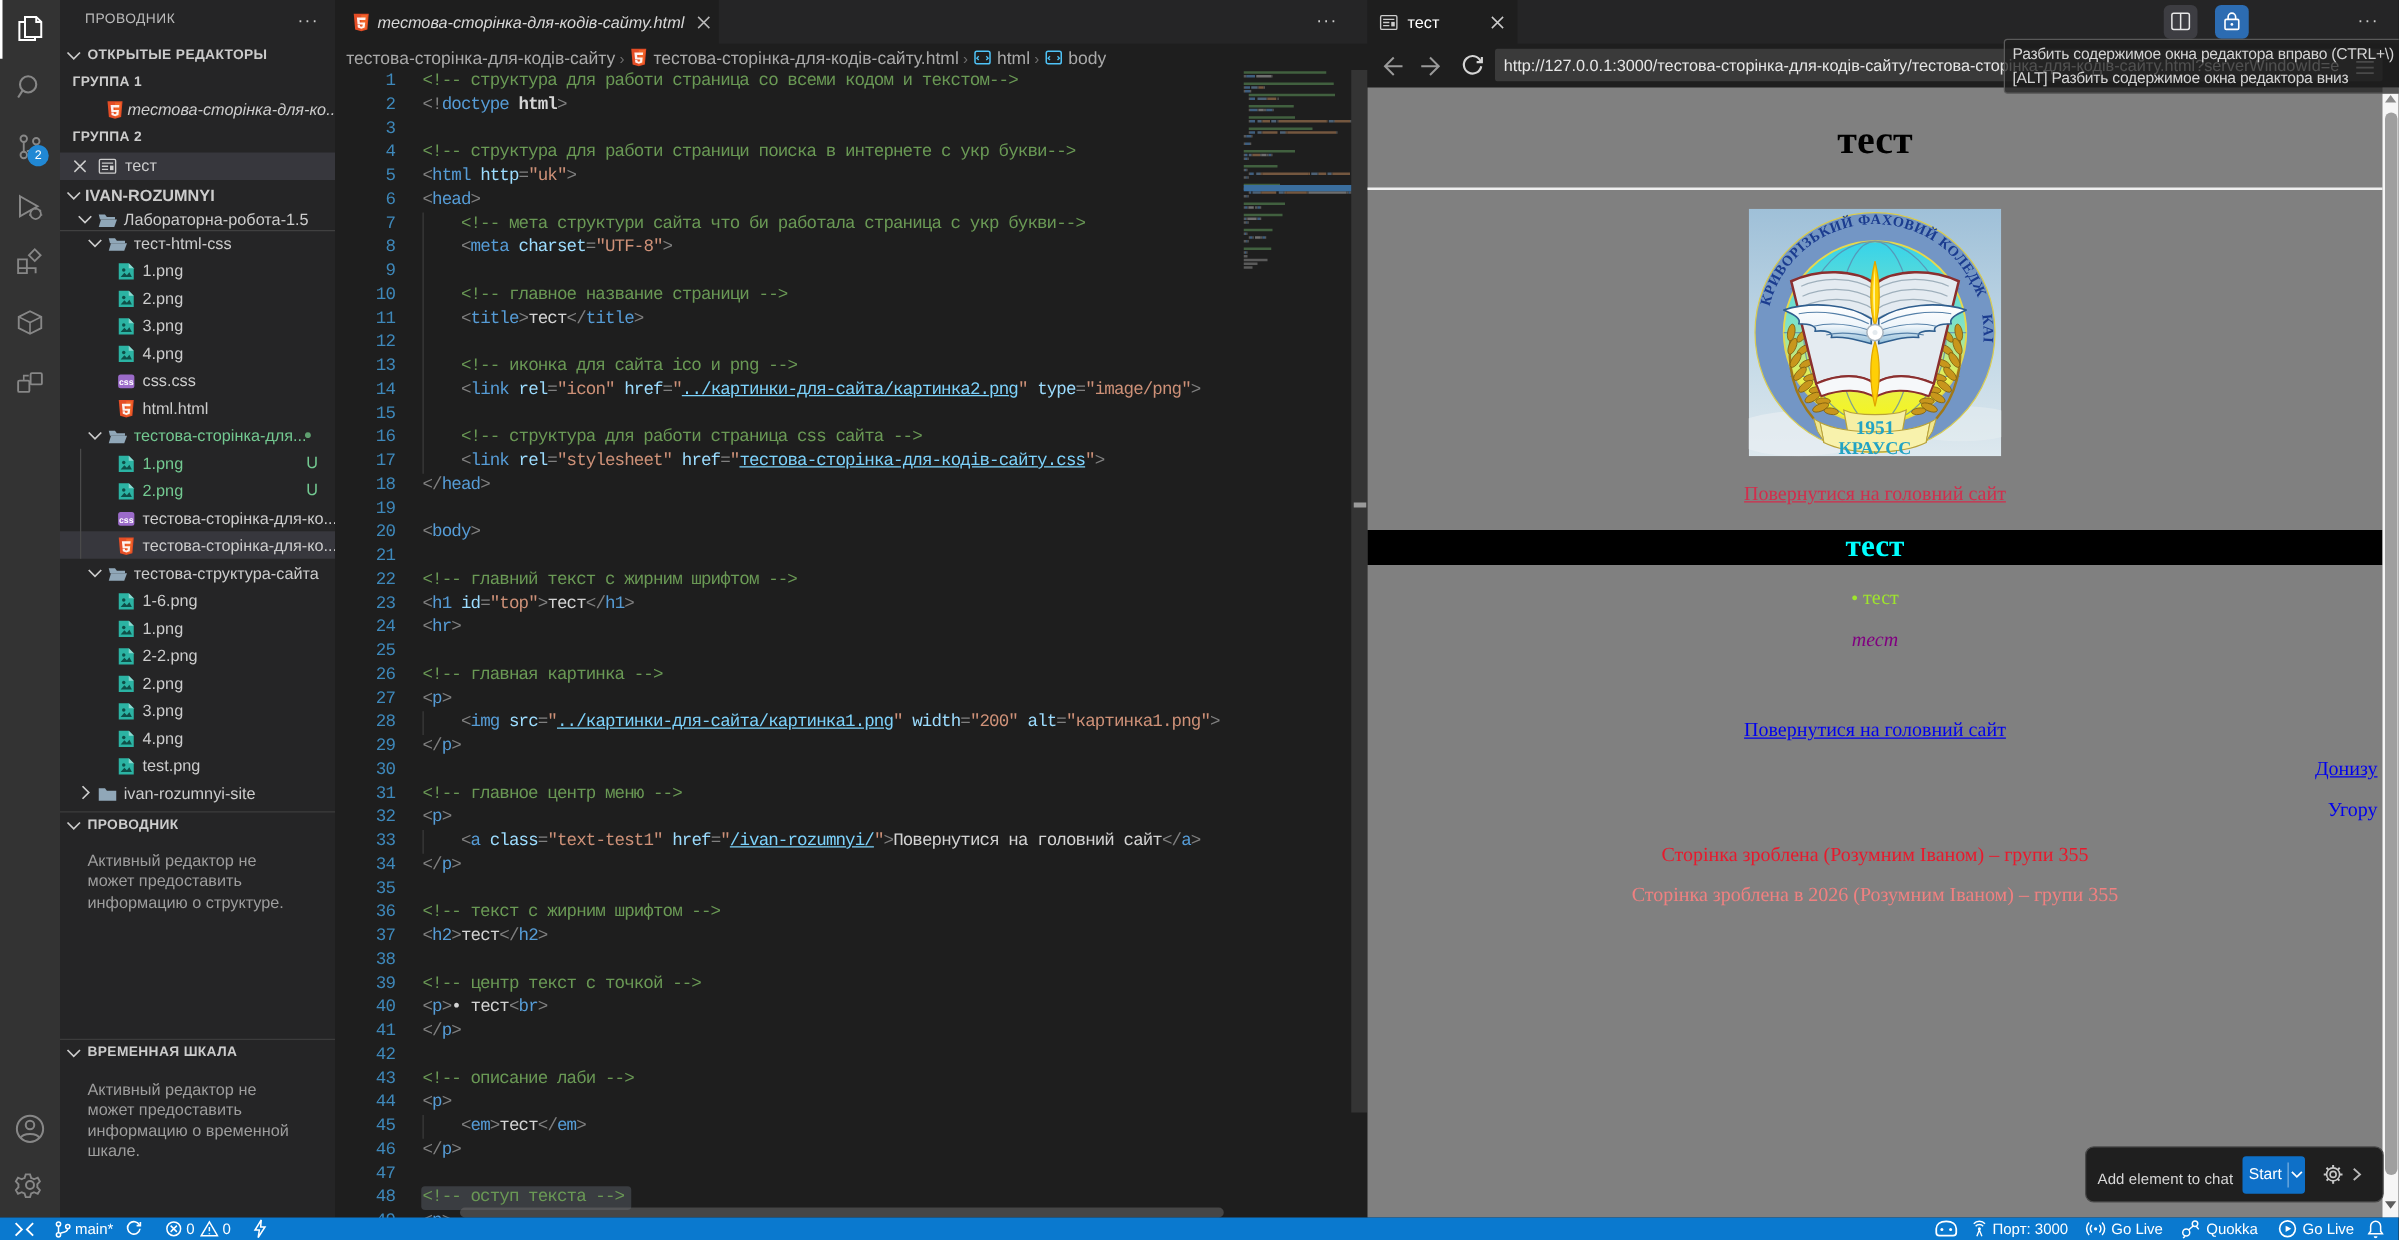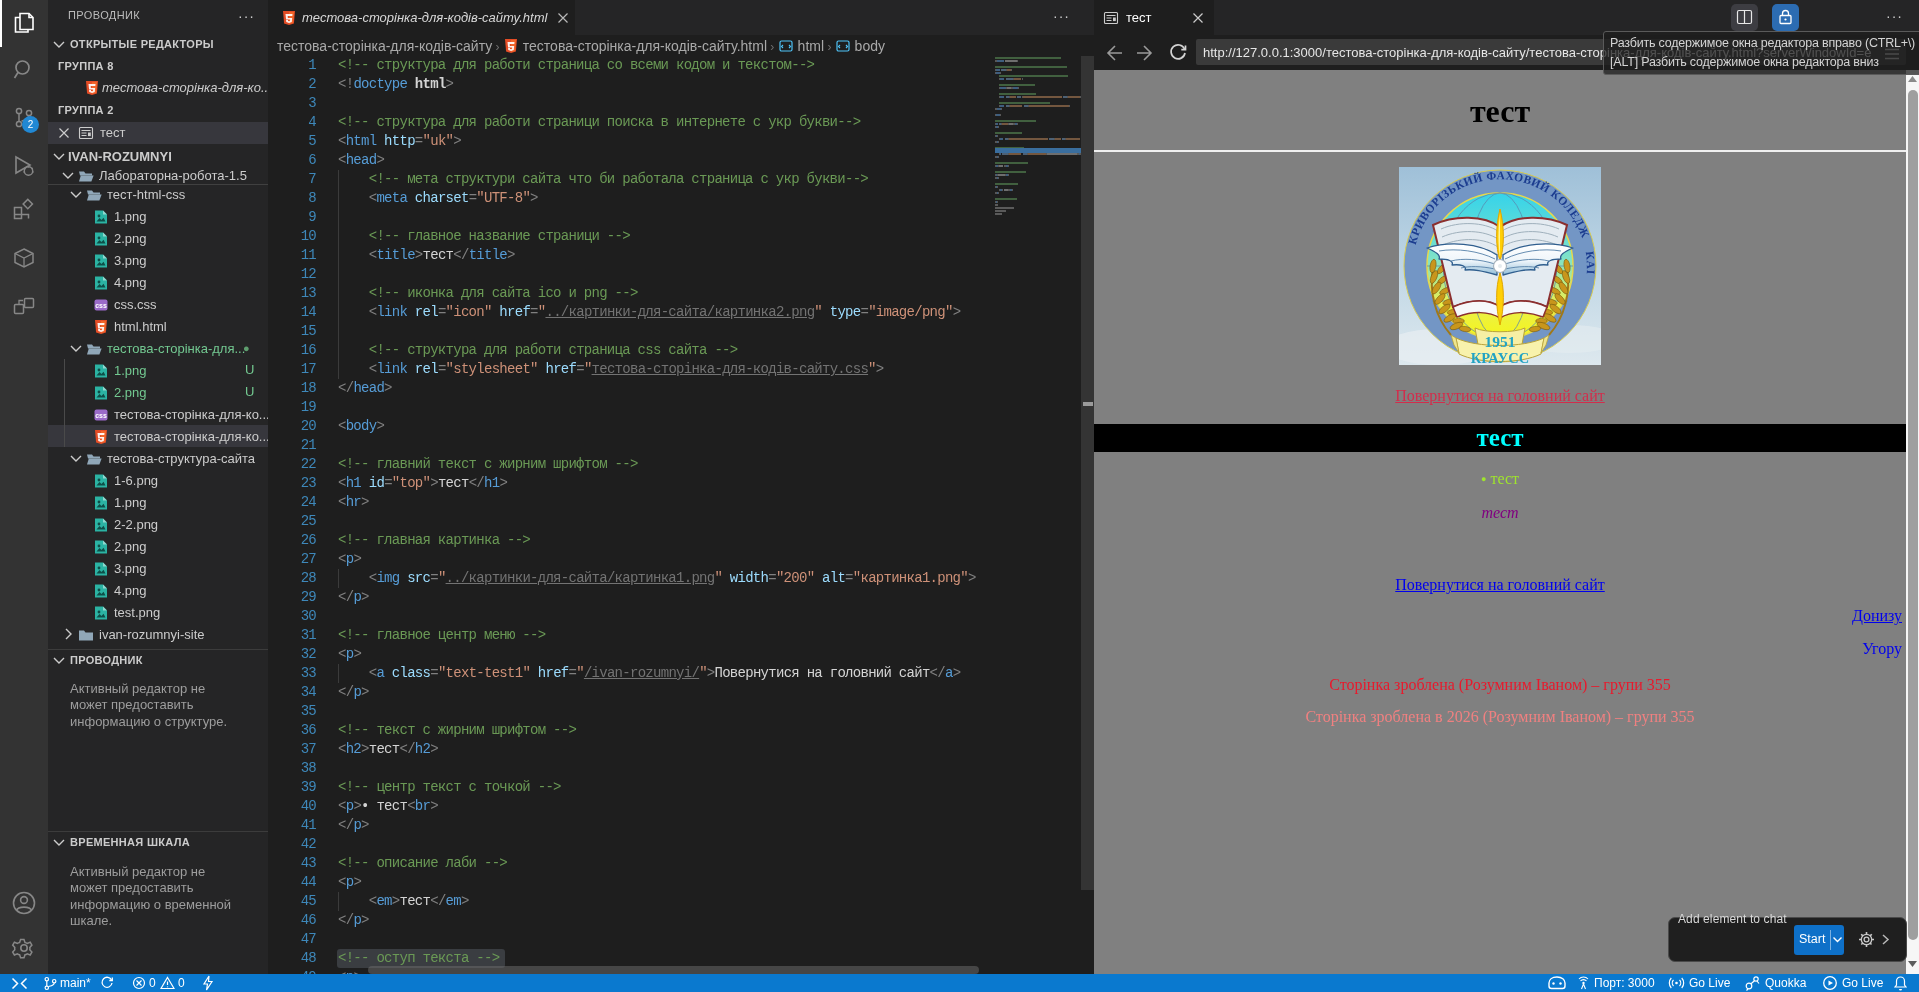--- a/index.html
+++ b/index.html
@@ -1,21 +1,21 @@
 <!DOCTYPE html>
 <html><head><meta charset="utf-8"><style>
 *{margin:0;padding:0;box-sizing:border-box}
 html,body{width:1919px;height:992px;overflow:hidden}
 body{position:relative;background:#1e1e1e;font-family:"Liberation Sans",sans-serif;-webkit-font-smoothing:antialiased}
 .ab{position:absolute}
 .sans{font-family:"Liberation Sans",sans-serif}
 .serif{font-family:"Liberation Serif",serif}
 pre.code{font-family:"Liberation Mono",monospace;font-size:14px;line-height:19px;letter-spacing:-0.72px;color:#d4d4d4;white-space:pre}
 .c{color:#6a9955}.p{color:#808080}.t{color:#569cd6}.a{color:#9cdcfe}.s{color:#ce9178}.w{color:#d4d4d4}
-.su{color:#737373;text-decoration:underline}
+.su{color:#7dd3fc;text-decoration:underline}
 .hdr{position:absolute;height:22px;line-height:22px;font-size:11px;font-weight:bold;color:#cccccc;white-space:nowrap;letter-spacing:.3px}
 .crumb{color:#a9a9a9;font-size:14px;white-space:nowrap}
 </style></head><body>
 <div class="ab" style="left:0;top:0;width:48px;height:974px;background:#333333"></div>
 <div class="ab" style="left:0;top:0;width:2px;height:47px;background:#ffffff"></div>
 <svg class="ab" style="left:11px;top:10px" width="26" height="26" viewBox="0 0 26 26">
     <path d="M9 3.5 h9 l4 4 v12 h-13 z" fill="none" stroke="#ffffff" stroke-width="1.6"></path>
     <path d="M18 3.5 v4 h4" fill="none" stroke="#ffffff" stroke-width="1.6"></path>
     <path d="M9 7.5 h-4.5 v14.5 h12.5 v-3" fill="none" stroke="#ffffff" stroke-width="1.6"></path>
   </svg>
@@ -57,21 +57,21 @@
     <circle cx="13" cy="13" r="3.2" fill="none" stroke="#878787" stroke-width="1.6"></circle>
     <path d="M13 4.5 l1 3 a6 6 0 0 1 2.2.9 l3-1.2 1.7 2.9 -2.1 2.3 a6 6 0 0 1 0 2.4 l2.1 2.3 -1.7 2.9 -3-1.2 a6 6 0 0 1 -2.2.9 l-1 3 -3.4 0 -1-3 a6 6 0 0 1 -2.2-.9 l-3 1.2 -1.7-2.9 2.1-2.3 a6 6 0 0 1 0-2.4 L1.7 10.1 3.4 7.2 l3 1.2 a6 6 0 0 1 2.2-.9 l1-3 z" fill="none" stroke="#878787" stroke-width="1.5"></path>
   </svg>
 <div class="ab" style="left:48px;top:0;width:220px;height:974px;background:#252526"></div>
 <div class="ab sans" style="left:68px;top:9px;font-size:11px;color:#bbbbbb;letter-spacing:.4px">ПРОВОДНИК</div>
 <div class="ab" style="left:238px;top:8px;color:#cccccc;font-size:14px;letter-spacing:1px">···</div>
 <svg class="ab" style="left:51px;top:36px" width="16" height="16" viewBox="0 0 16 16">
     <path d="M3 6 L8 11 L13 6" stroke="#cccccc" stroke-width="1.4" fill="none"></path>
   </svg>
 <div class="hdr" style="left:70px;top:33px">ОТКРЫТЫЕ РЕДАКТОРЫ</div>
-<div class="hdr" style="left:58px;top:55px">ГРУППА 8</div>
+<div class="hdr" style="left:58px;top:55px">ГРУППА 1</div>
 <svg class="ab" style="left:84px;top:80px" width="16" height="16" viewBox="0 0 16 16">
     <path d="M2 1 l1.1 12.5 L8 15 l4.9-1.5 L14 1 z" fill="#e44d26"></path>
     <path d="M8 2 v12 l4-1.2 L13 2 z" fill="#f16529"></path>
     <path d="M4.5 4 h7 l-.2 2 h-4.6 l.15 2 h4.3 l-.4 4 -2.75.9 -2.75-.9 -.2-2 h1.9 l.1 1 1 .3 1-.3 .12-1.4 h-4.1 z" fill="#ffffff" fill-opacity=".92"></path>
   </svg>
 <div class="ab" style="left:102px;top:80px;white-space:nowrap;font-size:13px;color:#cccccc;line-height:16px"><i>тестова-сторінка-для-ко...</i></div>
 <div class="hdr" style="left:58px;top:99px">ГРУППА 2</div>
 <div class="ab" style="left:48px;top:122px;width:220px;height:22px;background:#37373d"></div>
 <svg class="ab" style="left:56px;top:125px" width="16" height="16" viewBox="0 0 16 16">
     <path d="M3.5 3.5 L12.5 12.5 M12.5 3.5 L3.5 12.5" stroke="#cccccc" stroke-width="1.2"></path>
@@ -711,21 +711,21 @@
 <div class="ab serif" style="left:1094px;top:708px;width:812px;text-align:center;font-size:16px;color:#f08080">Сторінка зроблена в 2026 (Розумним Іваном) – групи 355</div>
 <div class="ab" style="left:1906px;top:70px;width:13px;height:904px;background:#f6f6f6"></div>
 <svg class="ab" style="left:1907px;top:74px" width="11" height="10" viewBox="0 0 11 10">
     <path d="M5.5 2 L10 8 H1 z" fill="#8a8a8a"></path>
   </svg>
 <div class="ab" style="left:1907.5px;top:90px;width:10px;height:850px;background:#9f9f9f;border-radius:5px"></div>
 <svg class="ab" style="left:1907px;top:959px" width="11" height="10" viewBox="0 0 11 10">
     <path d="M5.5 8 L1 2 H10 z" fill="#5c5c5c"></path>
   </svg>
 <div class="ab" style="left:1668px;top:917px;width:239px;height:45px;background:#1f1f1f;border:1px solid #4a4a4a;border-radius:7px"></div>
-<div class="ab" style="left:1678px;top:912px;white-space:nowrap;font-size:12px;color:#d8d8d8;letter-spacing:.1px">Add element to chat</div>
+<div class="ab" style="left:1678px;top:936px;white-space:nowrap;font-size:12px;color:#d8d8d8;letter-spacing:.1px">Add element to chat</div>
 <div class="ab" style="left:1794px;top:925px;width:50px;height:30px;background:#0e70c8;border-radius:3px"></div>
 <div class="ab" style="left:1799px;top:932px;white-space:nowrap;font-size:12.5px;color:#ffffff">Start</div>
 <div class="ab" style="left:1830px;top:930px;width:1px;height:20px;background:rgba(255,255,255,.45)"></div>
 <svg class="ab" style="left:1831px;top:933px" width="13" height="13" viewBox="0 0 13 13">
     <path d="M2.5 4.5 L6.5 8.5 L10.5 4.5" stroke="#ffffff" stroke-width="1.4" fill="none"></path>
   </svg>
 <svg class="ab" style="left:1858px;top:931px" width="17" height="17" viewBox="0 0 17 17">
     <circle cx="8.5" cy="8.5" r="2.4" fill="none" stroke="#c8c8c8" stroke-width="1.3"></circle>
     <circle cx="8.5" cy="8.5" r="5.2" fill="none" stroke="#c8c8c8" stroke-width="1.3"></circle>
     <g stroke="#c8c8c8" stroke-width="1.6">

